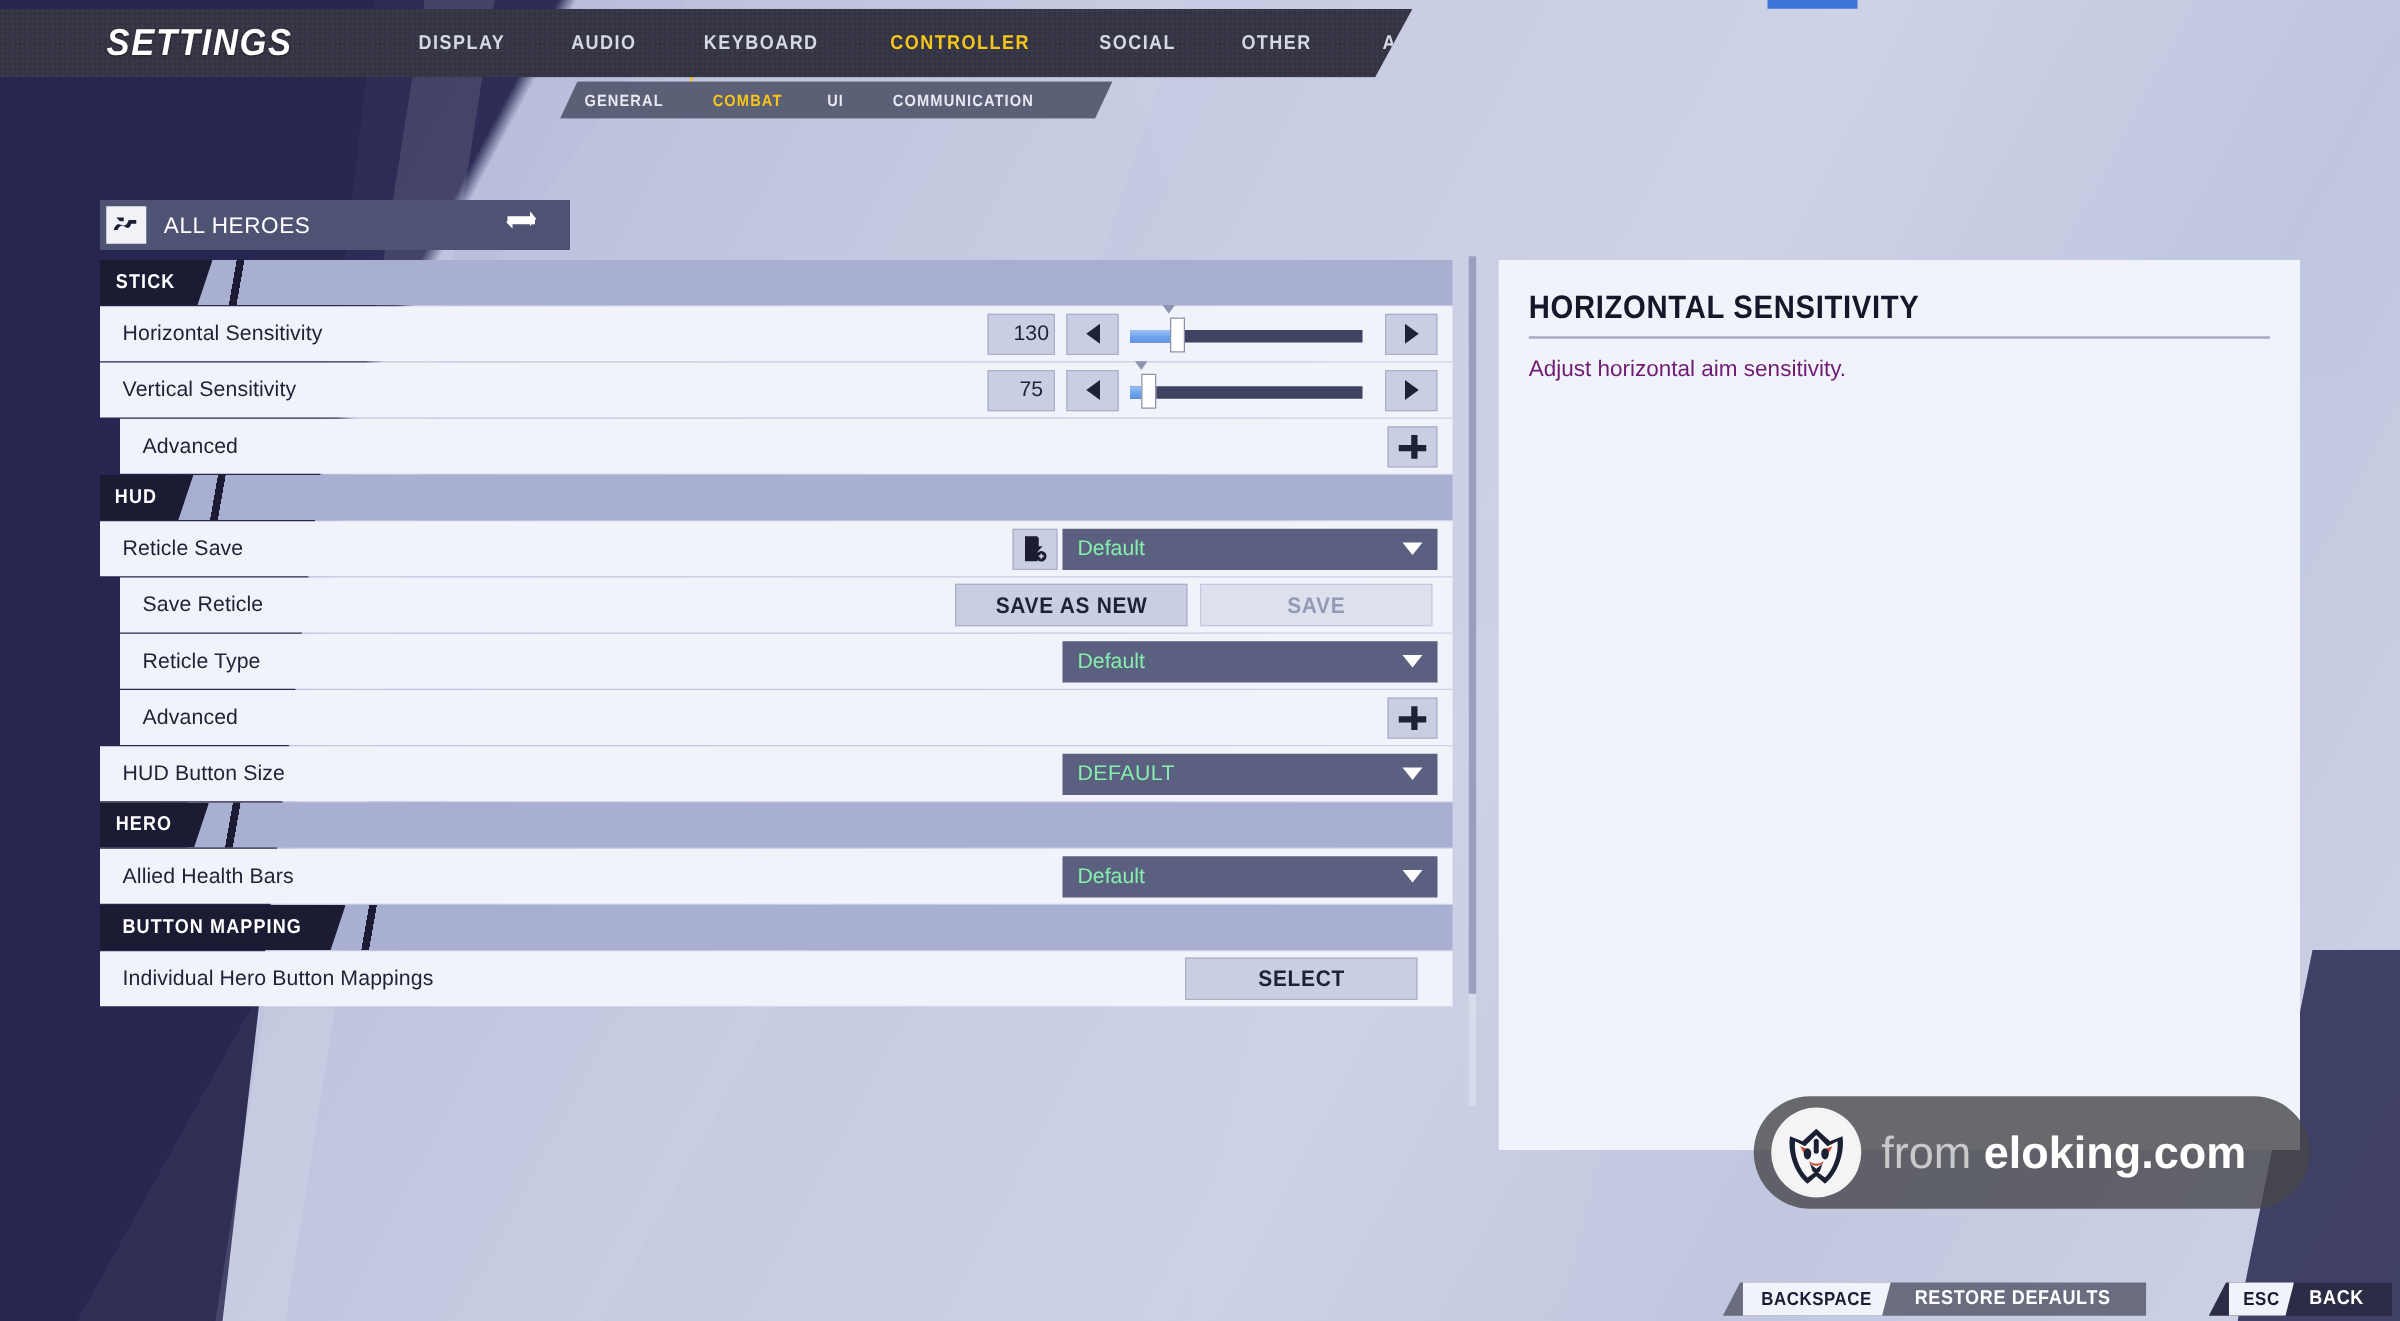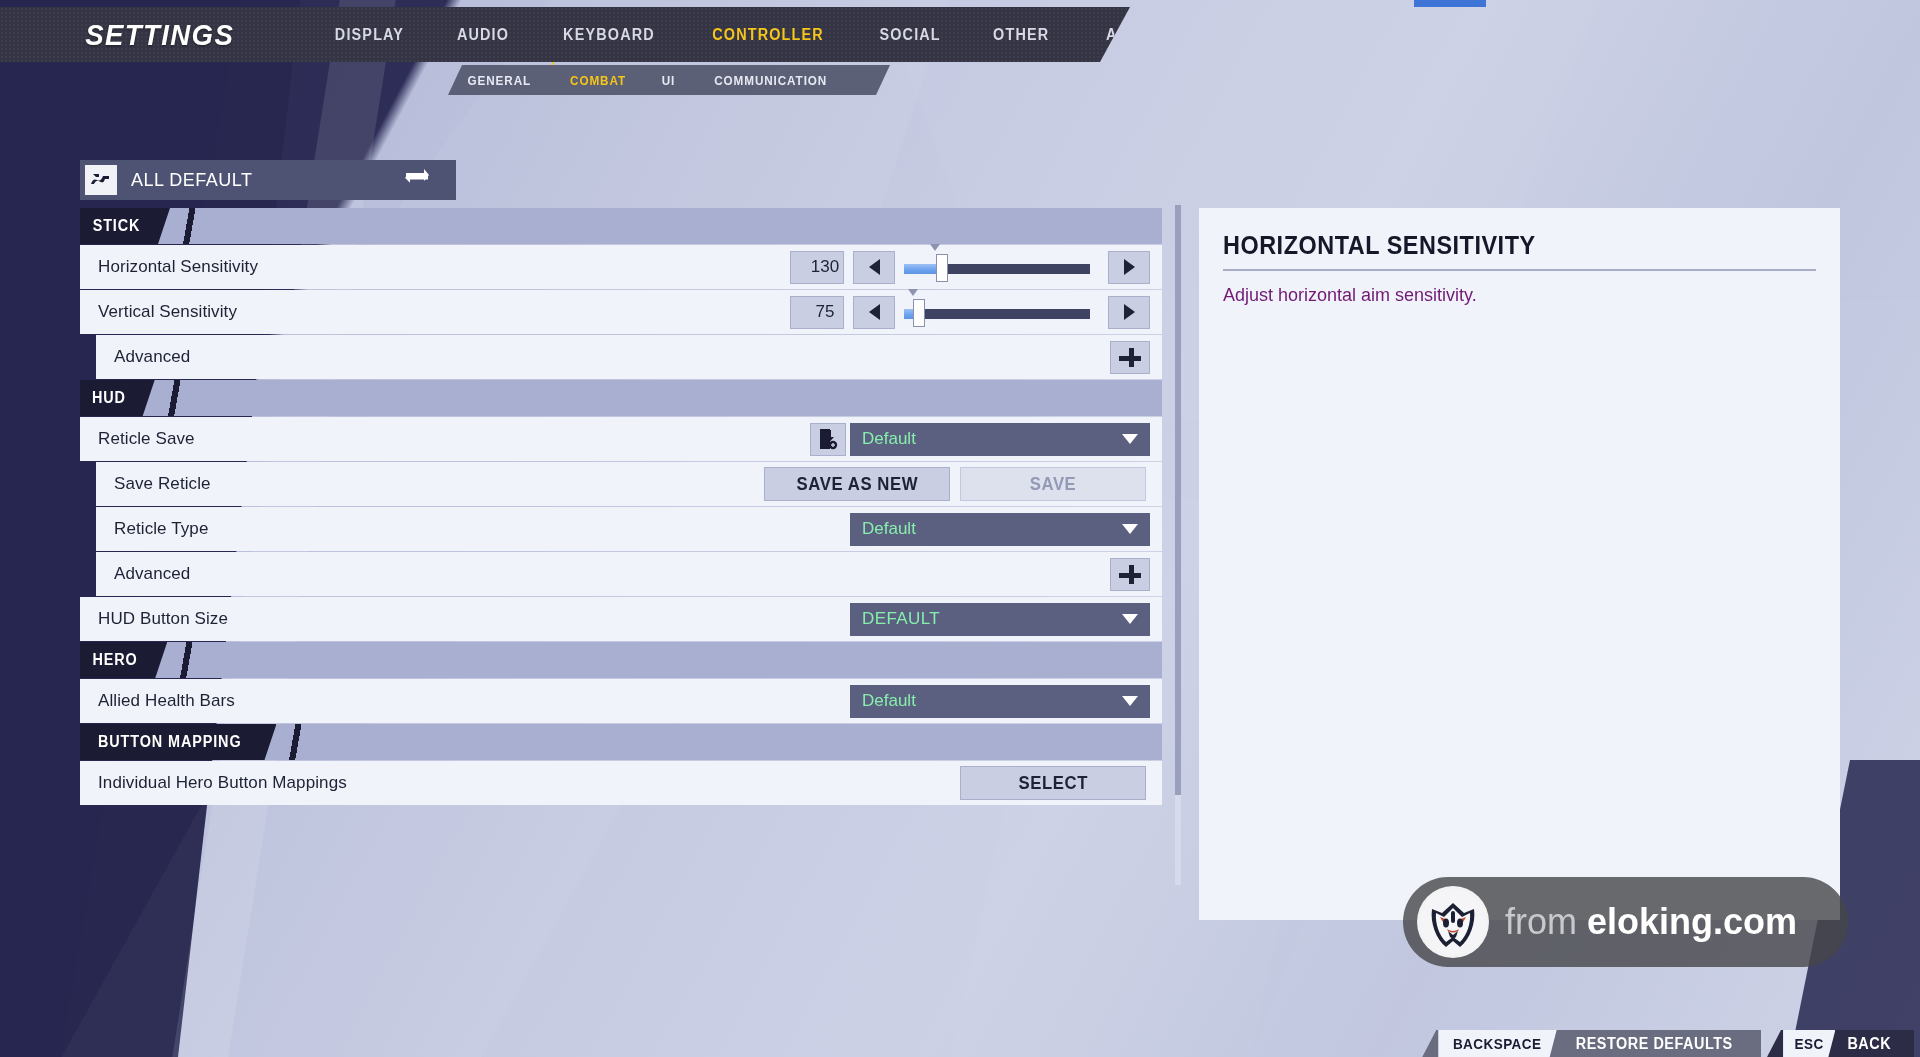--- a/index.html
+++ b/index.html
@@ -300,21 +300,21 @@
   .wm-text {
     margin-left: 16px; font-size: 36px; color: #ffffff;
   }
   .wm-text .from { color: #c9c9cc; }
   .wm-text .dom { font-weight: 700; }
 
   
   .footer {
     position: absolute; right: 0; bottom: 0;
     height: 36px; z-index: 9;
-    display: flex; align-items: flex-end;
+    display: flex; align-items: center; gap: 44px;
   }
   .hint-group {
     display: flex; align-items: center;
     background: #6a6d80;
     padding-right: 14px;
     margin-right: 6px;
     clip-path: polygon(14px 0, 100% 0, 100% 100%, 0 100%);
   }
   .hint-group.esc { background: #2c2c46; }
   .key {
@@ -376,21 +376,21 @@
 </div>
 <div class="subtab-underline"></div>
 
 <div class="hero-select">
   <div class="ow-logo-box">
     <svg width="24" height="22" viewBox="0 0 24 22">
       <path d="M2 15 C6 4, 10 18, 14 7 L20 7 L20 10 L16 10 C13 19, 9 6, 5 15 Z" fill="#1b1b33"></path>
       <path d="M4 5 L10 5 L10 8 L7 8 Z" fill="#1b1b33"></path>
     </svg>
   </div>
-  <div class="hero-name">ALL DEFAULT</div>
+  <div class="hero-name">ALL HEROES</div>
   <span class="swap-icon">
     <svg width="26" height="20" viewBox="0 0 26 20">
       <path d="M2 6 L20 6 L20 2 L25 8 L20 14 L20 10 L2 10 Z" fill="#ffffff" transform="translate(0,-1)"></path>
       <path d="M24 13 L6 13 L6 9 L1 15 L6 21 L6 17 L24 17 Z" fill="#ffffff" transform="translate(0,-3) scale(1,0.85)"></path>
     </svg>
   </span>
 </div>
 
 <div class="panel">
 
@@ -530,21 +530,21 @@
 
   <div class="section-head" style="margin-top:1px">
     <div class="section-tag">
       <span>BUTTON MAPPING</span>
     </div>
     <div class="section-slash"></div>
   </div>
 
   <div class="row">
     <div class="row-label">Individual Hero Button Mappings</div>
-    <div class="row-ctrls" style="margin-right:16px">
+    <div class="row-ctrls" style="margin-right:28px">
       <div class="txt-btn select">
         <span>SELECT</span>
       </div>
     </div>
   </div>
 </div>
 
 <div class="scrollbar">
   <div class="scroll-thumb"></div>
 </div>

